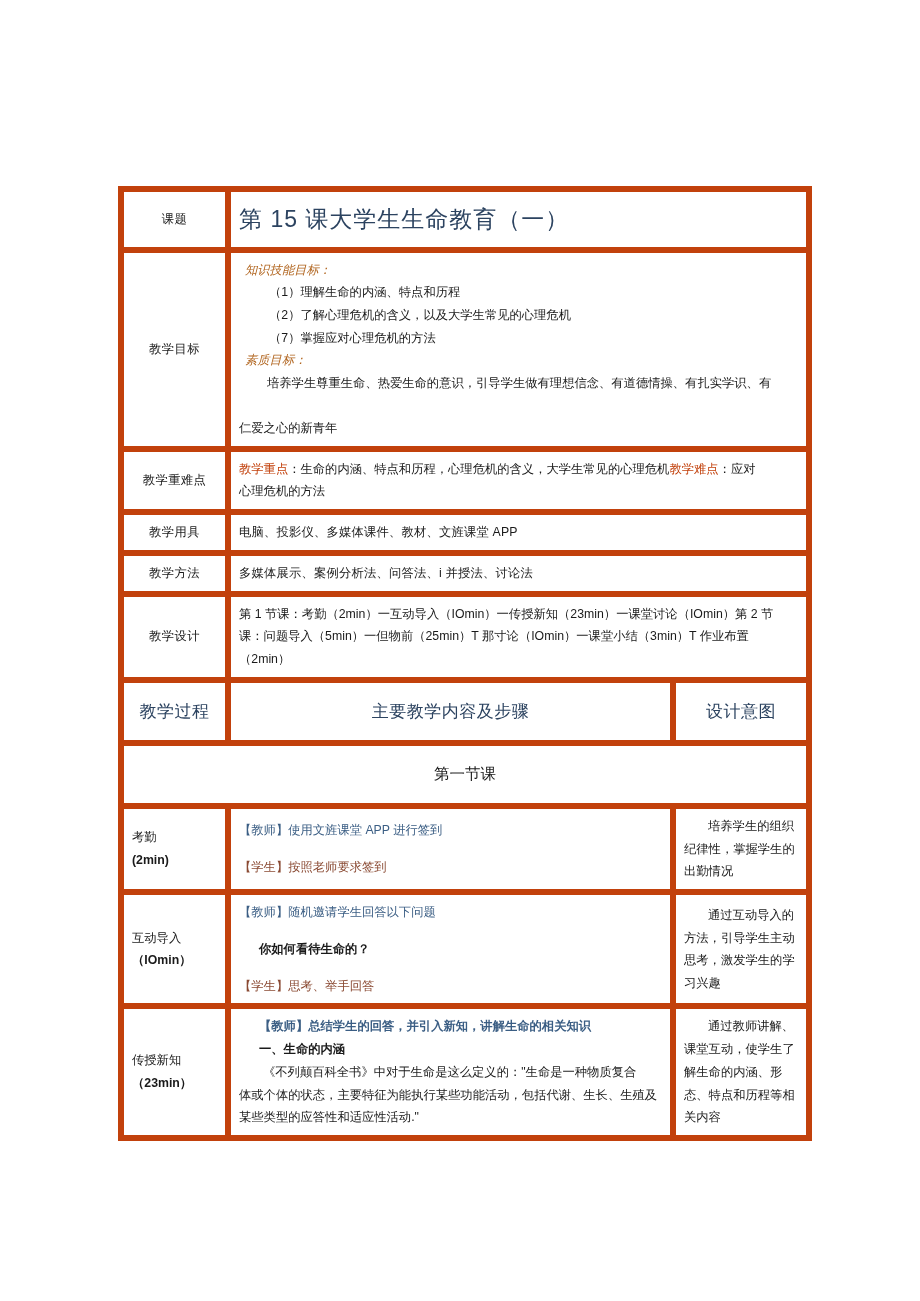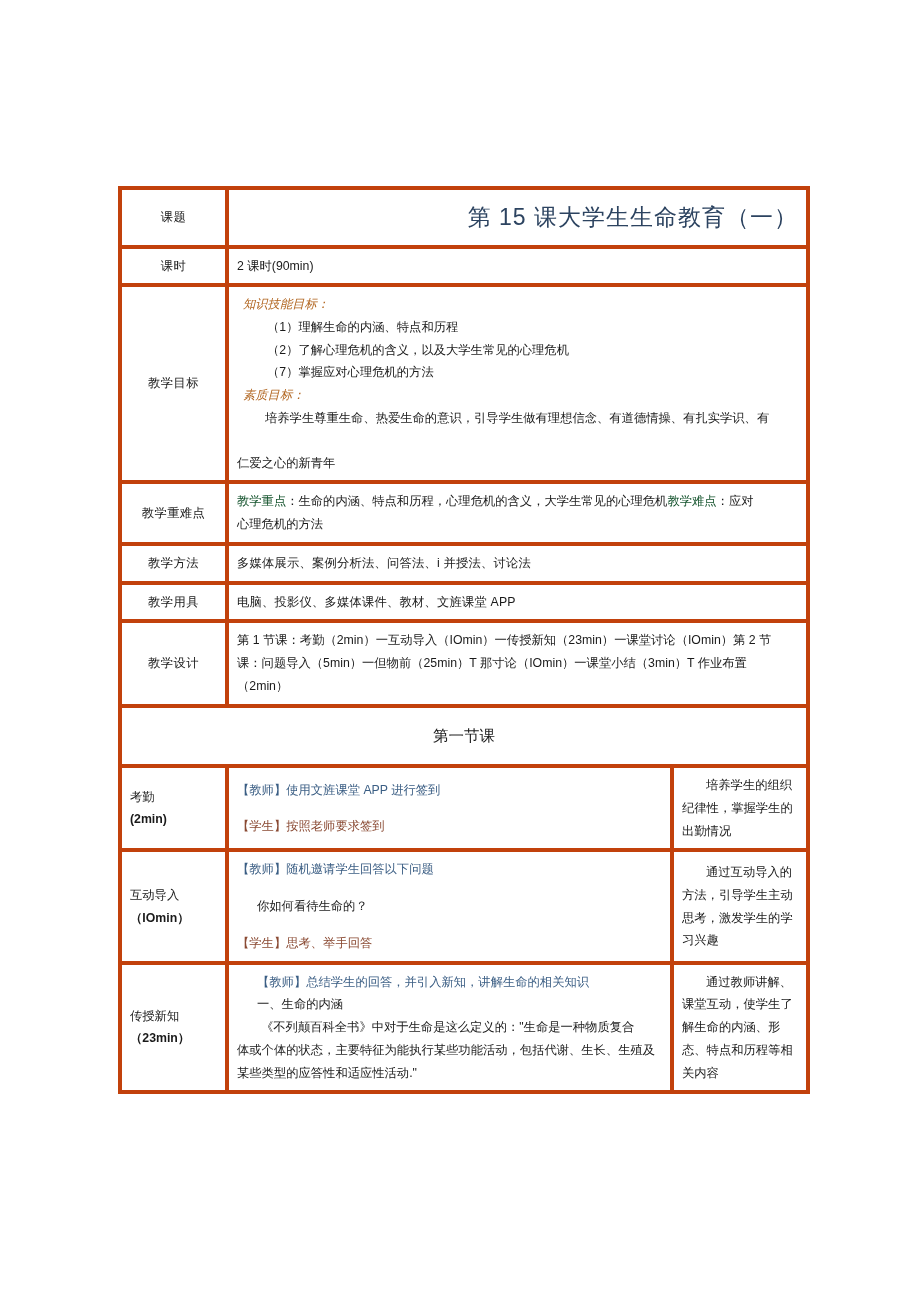--- a/index.html
+++ b/index.html
@@ -27,21 +27,21 @@
   .lesson-table {
     position: absolute;
     left: 118px;
     top: 186px;
     width: 688px;
     border-collapse: collapse;
     table-layout: fixed;
   }
 
   .lesson-table td {
-    border: 4px solid #c2410c;
+    border: 6px solid #c2410c;
     vertical-align: middle;
     padding: 6px 8px;
     font-size: 12.3px;
     line-height: 1.85;
     color: #1a1a1a;
   }
 
   
   col.c1 { width: 107px; }
   col.c2 { width: 445px; }
@@ -49,21 +49,21 @@
 
   .lbl {
     text-align: center;
     font-size: 12.6px;
     line-height: 1.6;
     letter-spacing: 0.4px;
     white-space: pre-line;
   }
 
   .title-cell {
-    text-align: right;
+    text-align: left;
     padding: 16px 8px 18px 8px;
   }
   .title-text {
     color: #2c4360;
     font-size: 23px;
     letter-spacing: 1px;
     font-weight: 400;
   }
 
   .plain { text-align: left; }
@@ -88,21 +88,21 @@
   .obj-body {
     text-indent: 22px;
     padding-left: 6px;
   }
   .obj-body2 {
     padding-left: 0;
     margin-top: 22px;
   }
 
   .kd-cell { line-height: 1.95; padding: 7px 9px; }
-  .kd-blue { color: #14532d; }
+  .kd-blue { color: #c2410c; }
 
   .method-cell, .tool-cell {
     padding: 7px 9px;
     letter-spacing: 0.2px;
   }
 
   .design-cell {
     color: #3b5e84;
     line-height: 1.95;
     padding: 8px 9px;
@@ -129,21 +129,21 @@
     font-size: 12.6px;
   }
   .stage-cell .stage-time { font-weight: bold; }
 
   .content-cell {
     padding: 10px 10px 12px 10px;
     line-height: 1.9;
   }
   .t-teacher { color: #3b5e84; }
   .t-student { color: #8a4a33; }
-  .indent1 { padding-left: 20px; }
+  .indent1 { padding-left: 20px; font-weight: bold; }
   .gap { height: 14px; }
   .blk { color: #1a1a1a; }
   .body-para { text-indent: 24px; }
   .body-run { text-indent: 0; }
 
   .intent-cell {
     padding: 10px 8px 10px 7px;
     line-height: 1.92;
     font-size: 12.2px;
     text-indent: 24px;
@@ -164,24 +164,20 @@
     </colgroup>
     <tbody>
 
       <tr>
         <td class="lbl">课题</td>
         <td class="title-cell" colspan="2">
           <span class="title-text">第 15 课大学生生命教育（一）</span>
         </td>
       </tr>
 
-      <tr>
-        <td class="lbl">课时</td>
-        <td class="plain hours-cell" colspan="2">2 课时(90min)</td>
-      </tr>
 
       <tr>
         <td class="lbl">教学目标</td>
         <td class="obj-cell" colspan="2">
           <div class="obj-head">知识技能目标：</div>
           <div class="obj-item">（1）理解生命的内涵、特点和历程</div>
           <div class="obj-item">（2）了解心理危机的含义，以及大学生常见的心理危机</div>
           <div class="obj-item">（7）掌握应对心理危机的方法</div>
           <div class="obj-head">素质目标：</div>
           <div class="obj-body">培养学生尊重生命、热爱生命的意识，引导学生做有理想信念、有道德情操、有扎实学识、有</div>
@@ -191,38 +187,43 @@
 
       <tr>
         <td class="lbl">教学重难点</td>
         <td class="kd-cell" colspan="2">
           <div><span class="kd-blue">教学重点</span><span>：生命的内涵、特点和历程，心理危机的含义，大学生常见的心理危机</span><span class="kd-blue">教学难点</span><span>：应对</span></div>
           <div>心理危机的方法</div>
         </td>
       </tr>
 
       <tr>
+        <td class="lbl">教学用具</td>
+        <td class="tool-cell" colspan="2">电脑、投影仪、多媒体课件、教材、文旌课堂 APP</td>
+      </tr>
+
+      <tr>
         <td class="lbl">教学方法</td>
         <td class="method-cell" colspan="2">多媒体展示、案例分析法、问答法、i 并授法、讨论法</td>
-      </tr>
-
-      <tr>
-        <td class="lbl">教学用具</td>
-        <td class="tool-cell" colspan="2">电脑、投影仪、多媒体课件、教材、文旌课堂 APP</td>
       </tr>
 
       <tr>
         <td class="lbl">教学设计</td>
         <td class="design-cell" colspan="2">
           <div>第 1 节课：考勤（2min）一互动导入（IOmin）一传授新知（23min）一课堂讨论（IOmin）第 2 节</div>
           <div>课：问题导入（5min）一但物前（25min）T 那寸论（IOmin）一课堂小结（3min）T 作业布置</div>
           <div>（2min）</div>
         </td>
       </tr>
 
+      <tr class="hdr-row">
+        <td>教学过程</td>
+        <td>主要教学内容及步骤</td>
+        <td>设计意图</td>
+      </tr>
 
       <tr class="section-row">
         <td colspan="3">第一节课</td>
       </tr>
 
       <tr>
         <td class="stage-cell">
           <div>考勤</div>
           <div class="stage-time">(2min)</div>
         </td>

